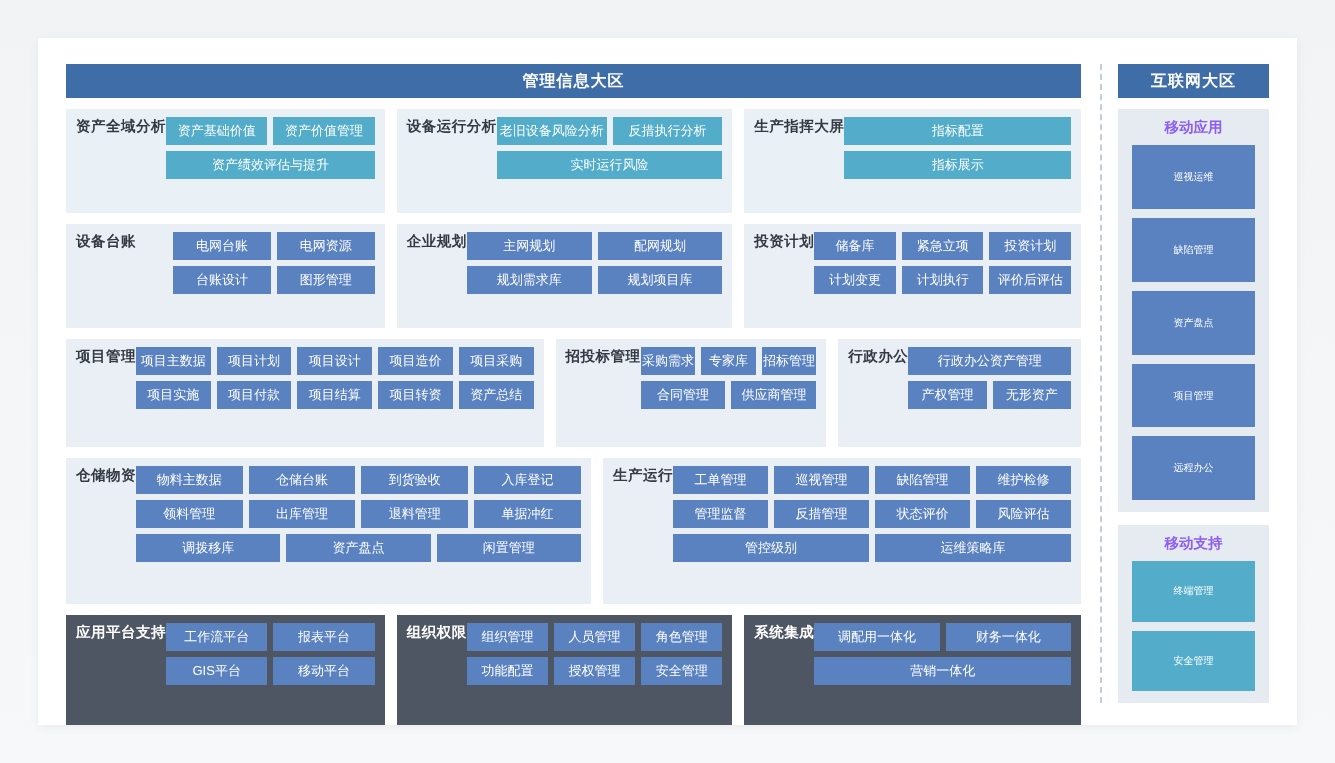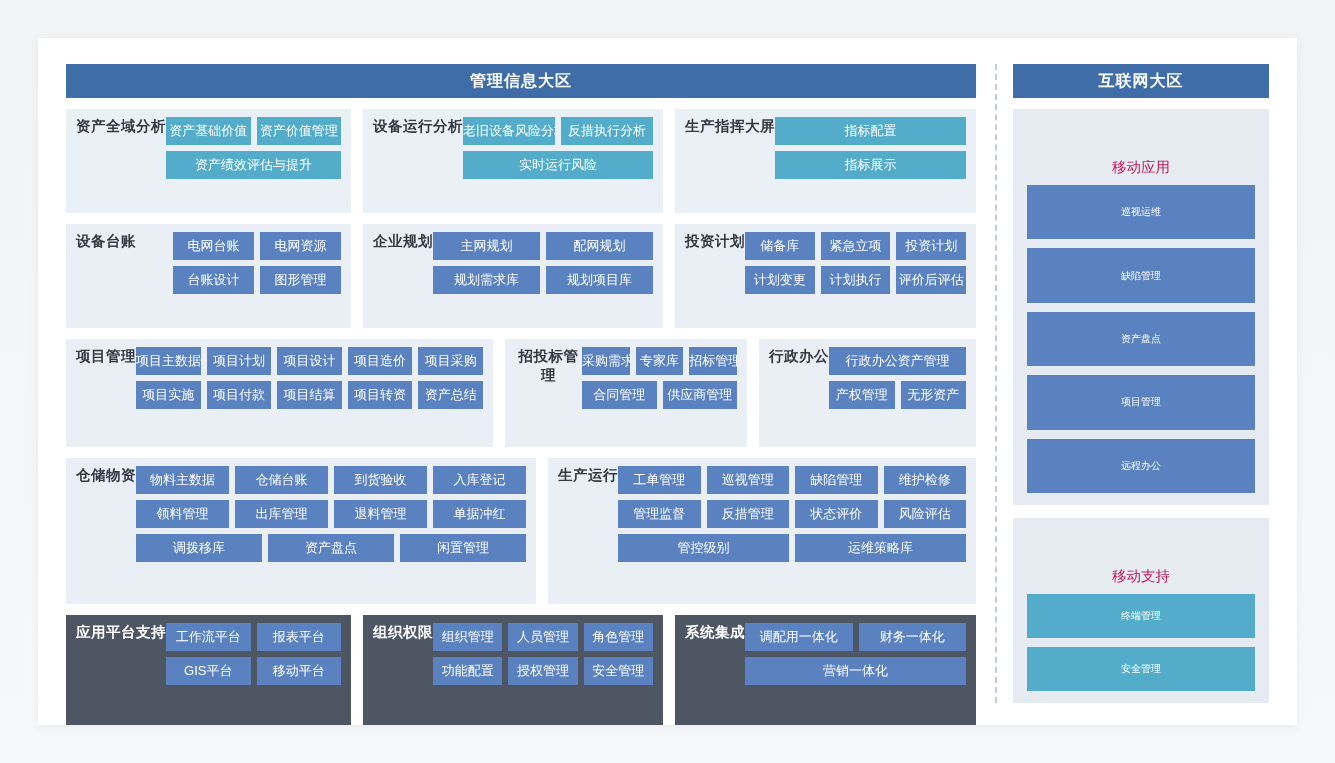--- a/index.html
+++ b/index.html
@@ -20,21 +20,21 @@
     width: 1259px; height: 687px;
     background: #ffffff;
     box-shadow: 0 2px 10px rgba(0,0,0,0.06);
   }
   .cols {
     position: absolute;
     left: 28px; top: 26px; right: 28px; bottom: 22px;
     display: flex;
     gap: 0;
   }
-  .col-left  { width: 910px; display: flex; flex-direction: column; }
+  .col-left  { width: 1015px; display: flex; flex-direction: column; }
   .divider {
     width: 37px;
     position: relative;
     flex: none;
   }
   .divider::before {
     content: "";
     position: absolute;
     left: 50%; top: 0; bottom: 0;
     width: 0; height: 100%;
@@ -102,24 +102,23 @@
   .panel {
     background: #e6eaf1;
     padding: 9px 14px 12px 14px;
     display: flex;
     flex-direction: column;
   }
   .panel.mobile-apps { margin-bottom: 13px; }
   .panel-title {
     text-align: center;
     font-size: 14.5px;
-    font-weight: normal;
-    color: #be185d;
+    font-weight: bold;
+    color: #8b5cf6;
     margin-bottom: 8px;
-    margin-top: 40px;
   }
   .panel-tiles { display: flex; flex-direction: column; gap: 9px; flex: 1; }
   .big-tile {
     background: #5a82c0;
     color: #ffffff;
     font-size: 10px;
     display: flex;
     align-items: center;
     justify-content: center;
     flex: 1;

